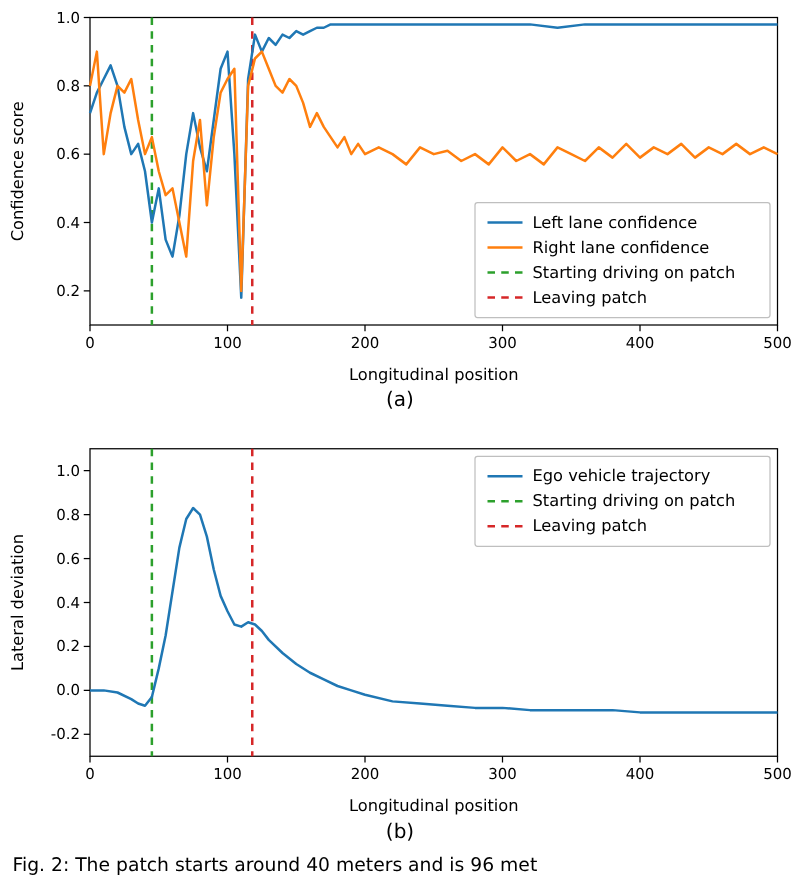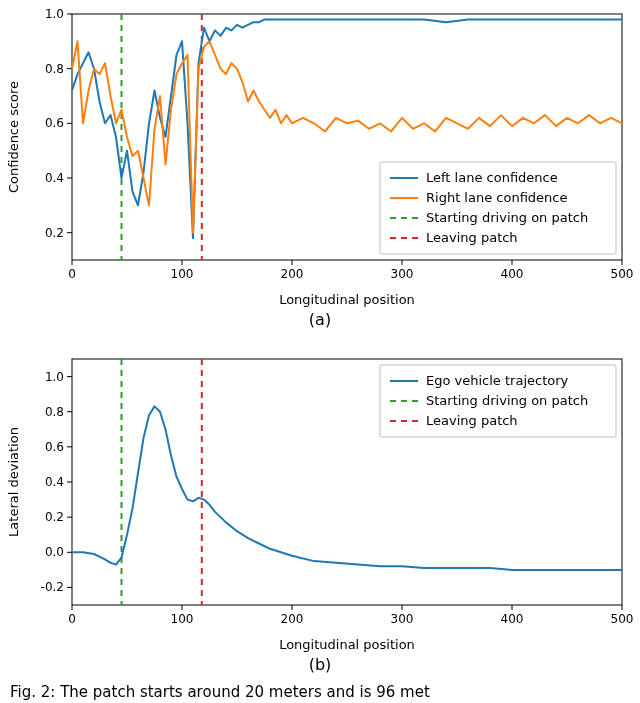--- a/index.html
+++ b/index.html
@@ -139,14 +139,14 @@
           <text x="426" y="40" class="legend-text">Ego vehicle trajectory</text>
           <line x1="390" y1="56" x2="418" y2="56" stroke="#2ca02c" stroke-width="2" stroke-dasharray="6 5"></line>
           <text x="426" y="60" class="legend-text">Starting driving on patch</text>
           <line x1="390" y1="76" x2="418" y2="76" stroke="#d62728" stroke-width="2" stroke-dasharray="6 5"></line>
           <text x="426" y="80" class="legend-text">Leaving patch</text>
         </g>
       </svg>
   </div>
   <div id="subcap-b" class="subcap">(b)</div>
 
-  <div class="caption">Fig. 2: The patch starts around 20 meters and is 96 met</div>
+  <div class="caption">Fig. 2: The patch starts around 40 meters and is 96 met</div>
 </div>
 
 </body></html>

